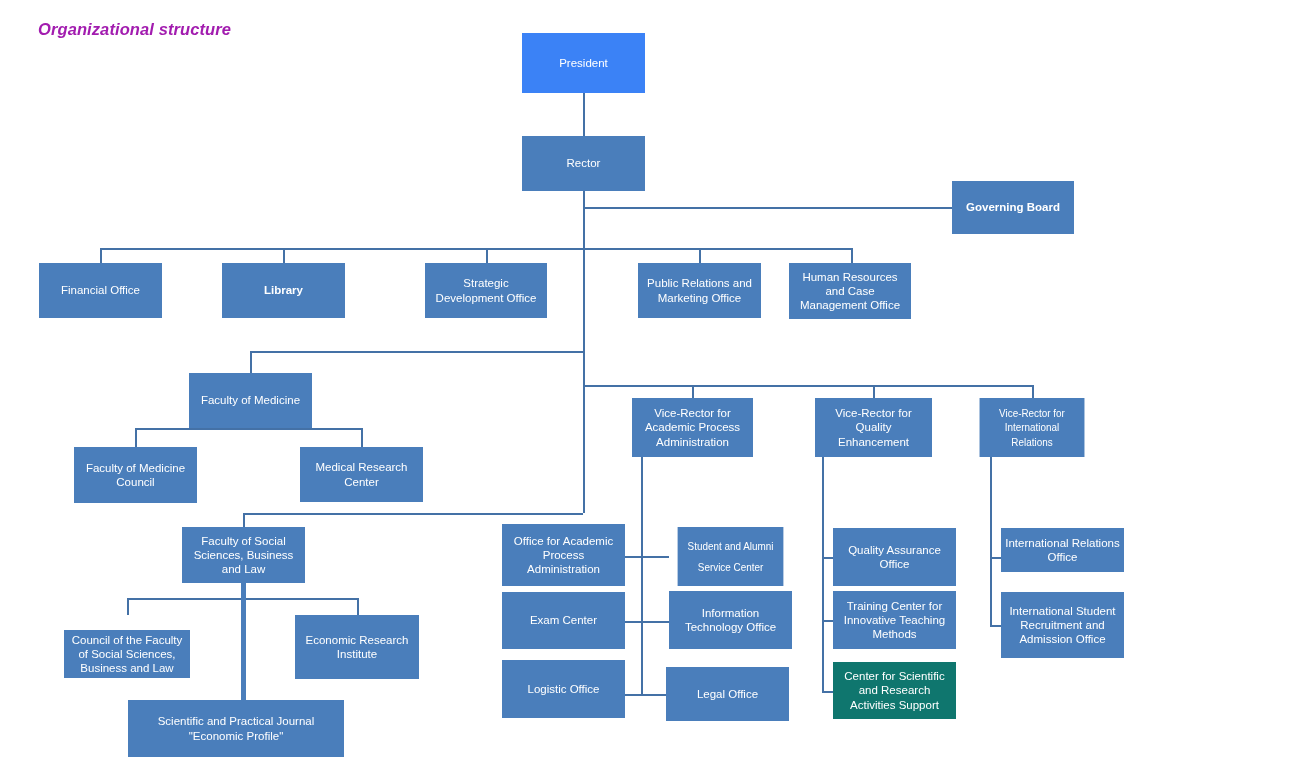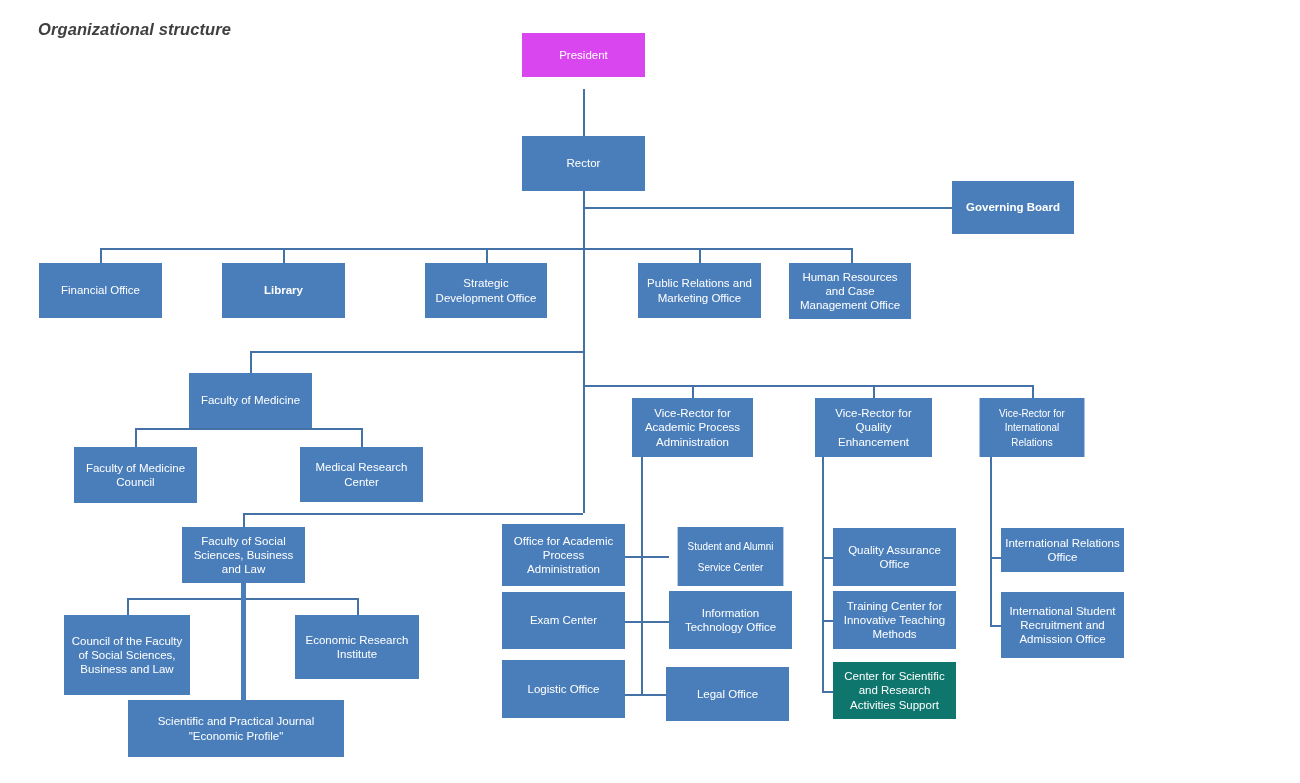--- a/index.html
+++ b/index.html
@@ -19,21 +19,21 @@
     overflow: hidden;
     background: #ffffff;
   }
   #page-title {
     position: absolute;
     left: 38px;
     top: 20px;
     font-size: 16.5px;
     font-weight: bold;
     font-style: italic;
-    color: #404040;
+    color: #a21caf;
     letter-spacing: 0.1px;
     white-space: nowrap;
   }
   .node {
     position: absolute;
     box-sizing: border-box;
     background: #4a7ebb;
     color: #ffffff;
     display: flex;
     align-items: center;
@@ -101,21 +101,21 @@
       <div class="conn h" style="left: 625px; top: 694px; width: 41px;"></div>
       <div class="conn v" style="left: 822px; top: 457px; height: 234px;"></div>
       <div class="conn h" style="left: 822px; top: 557px; width: 11px;"></div>
       <div class="conn h" style="left: 822px; top: 620px; width: 11px;"></div>
       <div class="conn h" style="left: 822px; top: 691px; width: 11px;"></div>
       <div class="conn v" style="left: 990px; top: 457px; height: 168px;"></div>
       <div class="conn h" style="left: 990px; top: 557px; width: 11px;"></div>
       <div class="conn h" style="left: 990px; top: 625px; width: 11px;"></div>
     </div>
   <div id="node-layer">
-      <div class="node" style="left: 522px; top: 33px; width: 123px; height: 44px; background: #d946ef;">
+      <div class="node" style="left: 522px; top: 33px; width: 123px; height: 60px; background: #3b82f6;">
         <span>President</span>
       </div>
       <div class="node" style="left: 522px; top: 136px; width: 123px; height: 55px; background: rgb(74, 126, 187);">
         <span>Rector</span>
       </div>
       <div class="node bold" style="left: 952px; top: 181px; width: 122px; height: 53px; background: rgb(74, 126, 187);">
         <span>Governing Board</span>
       </div>
       <div class="node" style="left: 39px; top: 263px; width: 123px; height: 55px; background: rgb(74, 126, 187);">
         <span>Financial Office</span>
@@ -137,21 +137,21 @@
       </div>
       <div class="node" style="left: 74px; top: 447px; width: 123px; height: 56px; background: rgb(74, 126, 187);">
         <span>Faculty of Medicine Council</span>
       </div>
       <div class="node" style="left: 300px; top: 447px; width: 123px; height: 55px; background: rgb(74, 126, 187);">
         <span>Medical Research Center</span>
       </div>
       <div class="node" style="left: 182px; top: 527px; width: 123px; height: 56px; background: rgb(74, 126, 187);">
         <span>Faculty of Social Sciences, Business and Law</span>
       </div>
-      <div class="node" style="left: 64px; top: 615px; width: 126px; height: 80px; background: rgb(74, 126, 187);">
+      <div class="node" style="left: 64px; top: 630px; width: 126px; height: 48px; background: rgb(74, 126, 187);">
         <span>Council of the Faculty of Social Sciences, Business and Law</span>
       </div>
       <div class="node" style="left: 295px; top: 615px; width: 124px; height: 64px; background: rgb(74, 126, 187);">
         <span>Economic Research Institute</span>
       </div>
       <div class="node" style="left: 128px; top: 700px; width: 216px; height: 57px; background: rgb(74, 126, 187);">
         <span>Scientific and Practical Journal "Economic Profile"</span>
       </div>
       <div class="node" style="left: 632px; top: 398px; width: 121px; height: 59px; background: rgb(74, 126, 187);">
         <span>Vice-Rector for Academic Process Administration</span>

